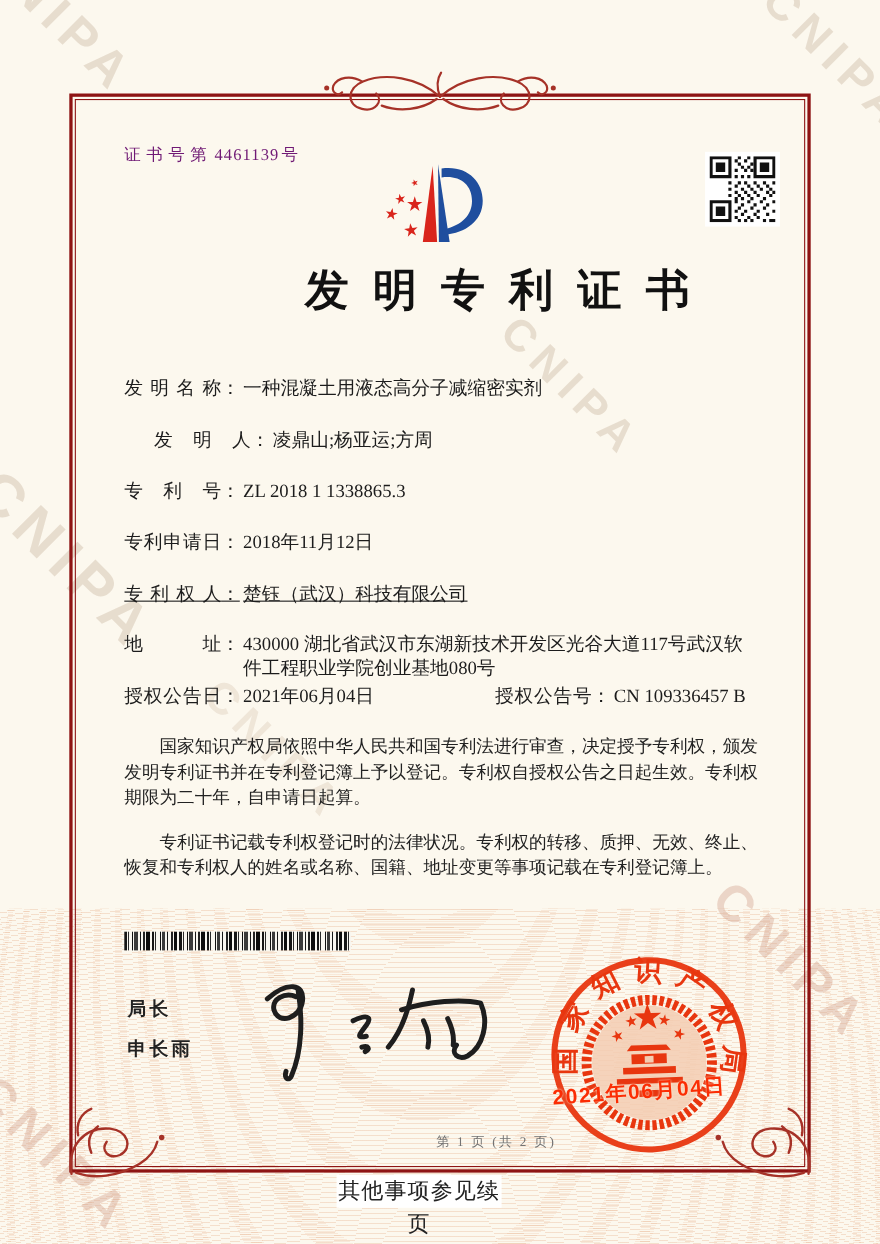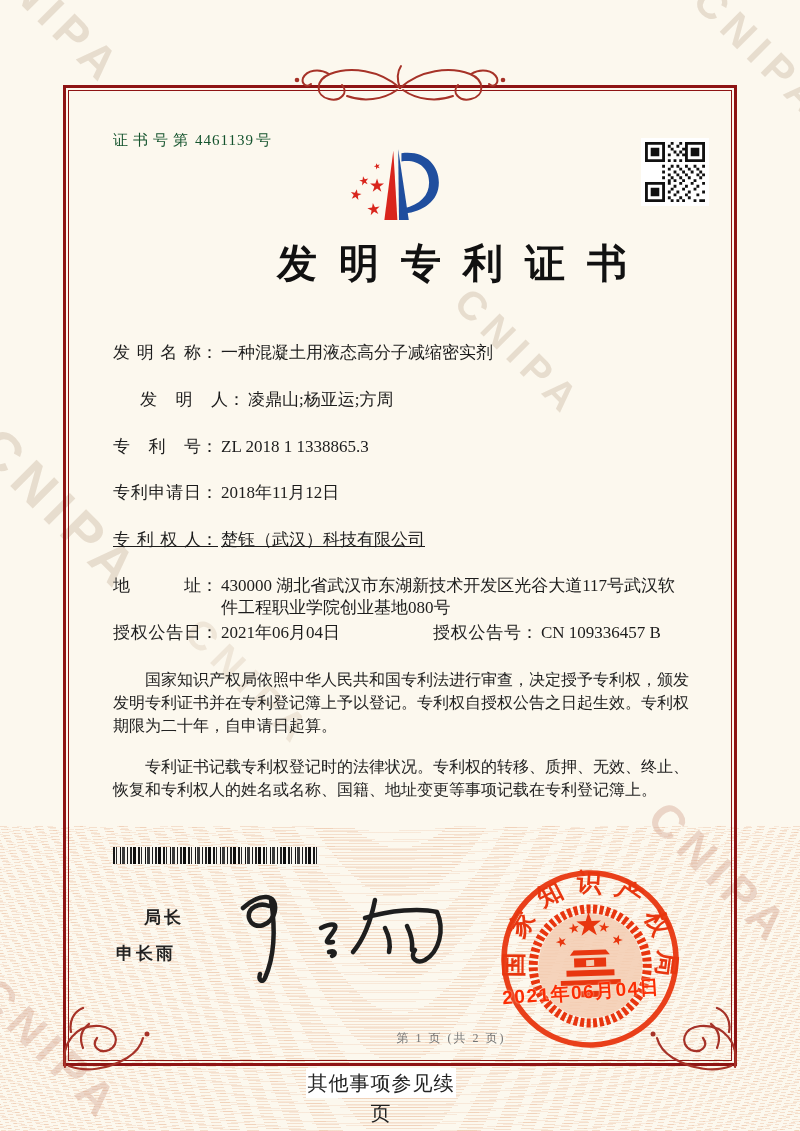--- a/index.html
+++ b/index.html
@@ -29,51 +29,51 @@
            border:3px solid #8e1414; z-index:2; }
   .frame::after { content:""; position:absolute; inset:2px; border:1px solid #8e1414; }
 
   .orn { position:absolute; z-index:3; }
   .orn-top { left:285px; top:58px; }
   .orn-bl { left:55px; top:1002px; }
   .orn-br { left:645px; top:1002px; transform:scaleX(-1); }
 
   .content { position:absolute; inset:0; z-index:4; color:#1c1c1c; }
 
-  .certno { position:absolute; left:113px; top:131px; font-size:15px; color:#14532d; }
+  .certno { position:absolute; left:113px; top:131px; font-size:15px; color:#701a75; }
   .certno .cl { letter-spacing:5px; }
   .certno .cn { letter-spacing:1px; margin:0 2px; }
 
   .logo { position:absolute; left:338px; top:136px; }
   .qr { position:absolute; left:641px; top:138px; width:68px; height:68px; background:#fff; padding:4px; }
 
   .title { position:absolute; left:63px; top:236px; width:778px; text-align:center;
            font-size:40px; font-weight:bold; letter-spacing:22px; text-indent:22px; color:#111; }
 
   .row { position:absolute; left:113px; right:108px; display:flex; font-size:17px; line-height:22px; }
   .lbl { display:inline-block; width:88px; text-align:justify; text-align-last:justify; flex:none; }
   .colon { flex:none; margin-right:3px; }
   .val { flex:1; }
   .r1 { top:342px; } .r2 { top:389px;margin-left:27px; } .r3 { top:436px; }
   .r4 { top:482px; } .r5 { top:529px;text-decoration:underline; } .r6 { top:575px; } .r7 { top:622px; }
-  .grant2 { position:absolute; left:320px; top:0; display:flex; }
+  .grant2 { position:absolute; left:337px; top:0; display:flex; }
 
   .paras { position:absolute; left:113px; top:650px; width:578px; font-size:16px; line-height:23px; color:#222; }
   .paras p { text-indent:2em;margin-top:18px; }
 
   .barcode { position:absolute; left:113px; top:847px; width:206px; height:17px;
     background:repeating-linear-gradient(90deg,
       #161616 0 2px, #f8f6f0 2px 3px, #2a2a2a 3px 4px, #f8f6f0 4px 7px,
       #101010 7px 8px, #f8f6f0 8px 9px, #3a3a3a 9px 12px, #f8f6f0 12px 14px,
       #181818 14px 15px, #f8f6f0 15px 17px, #222 17px 19px, #f8f6f0 19px 20px,
       #0c0c0c 20px 23px, #f8f6f0 23px 25px); }
 
   .sig-title, .sig-name { position:absolute; left:116px; font-family:"Liberation Sans", sans-serif;
       font-weight:600; font-size:17px; letter-spacing:3px; color:#222; }
-  .sig-title { top:906px;margin-left:28px; } .sig-name { top:942px; }
+  .sig-title { top:906px; } .sig-name { top:942px; }
   .sig-draw { position:absolute; left:225px; top:880px; }
 
   .seal { position:absolute; left:494px; top:863px; z-index:5; transform:rotate(-2deg); }
 
   .pageno { position:absolute; left:63px; top:1030px; width:776px; text-align:center; font-size:12px; color:#737373; letter-spacing:2px; }
   .notebox { position:absolute; left:306px; top:1068px; width:150px; height:30px; background:#ffffff;
              z-index:6; text-align:center; line-height:30px; font-size:20px; color:#222; letter-spacing:1px; }
 </style>
 </head>
 <body>

